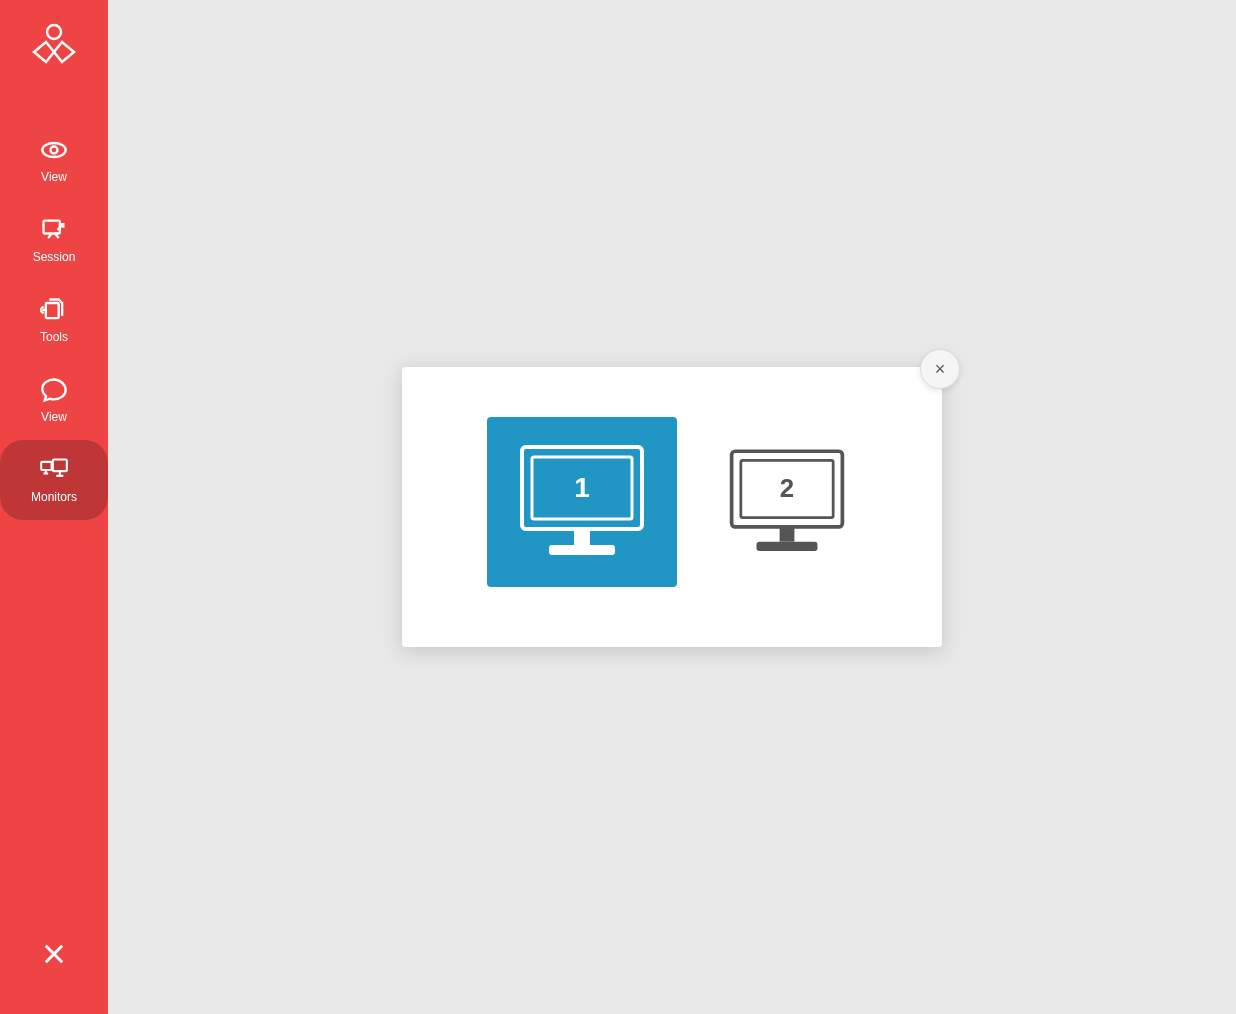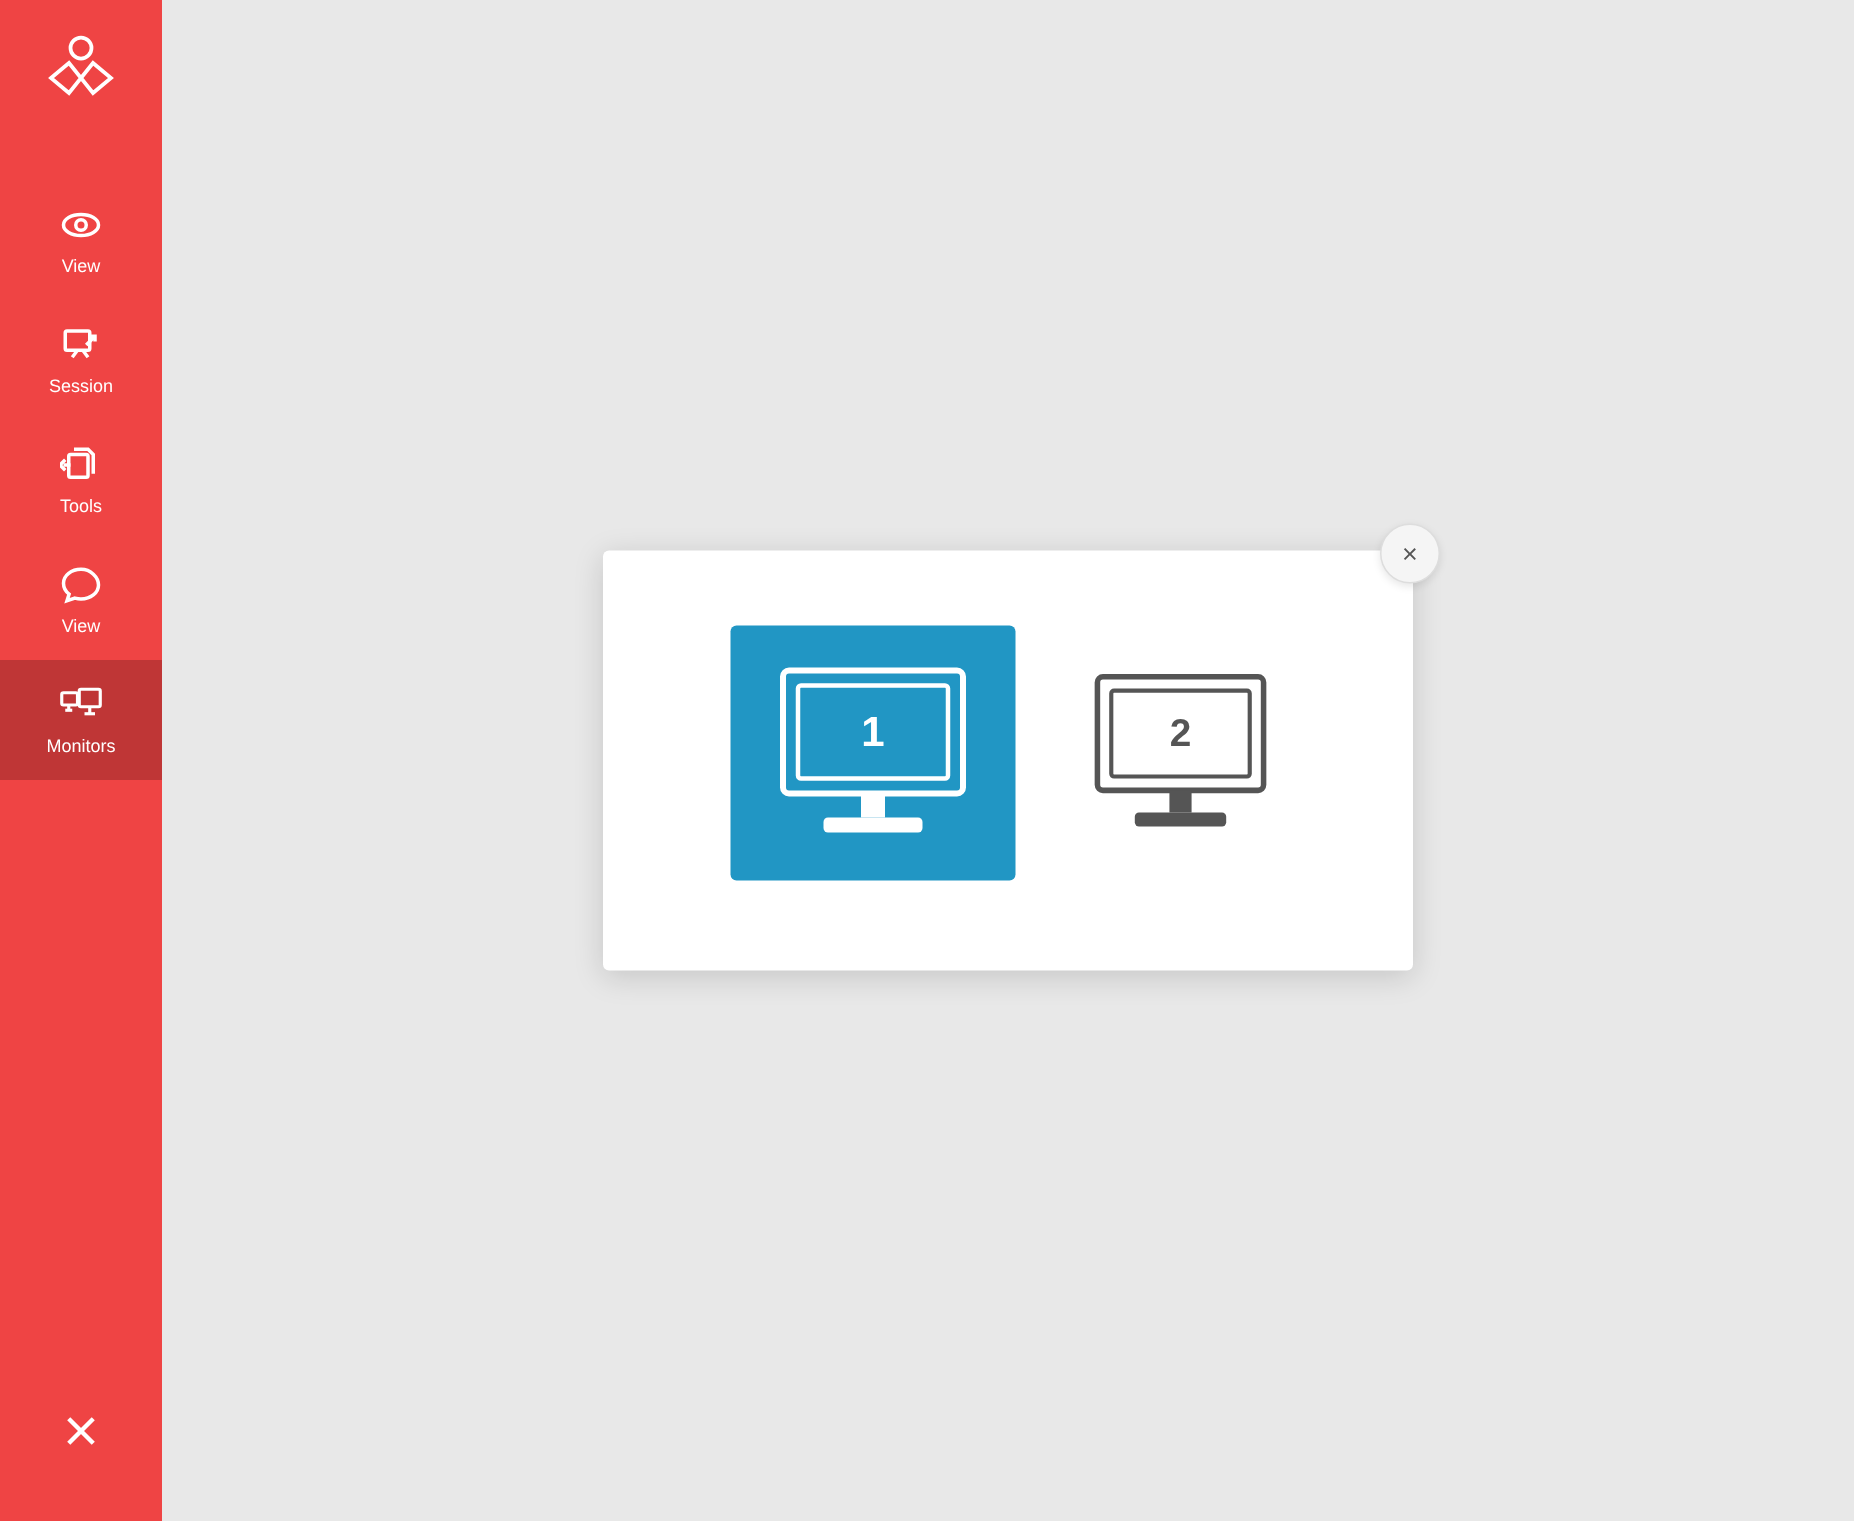--- a/index.html
+++ b/index.html
@@ -53,20 +53,21 @@
       justify-content: center;
       width: 100%;
       padding: 16px 0;
       cursor: pointer;
       color: white;
       text-decoration: none;
     }
 
     .sidebar-item.active {
       background: rgba(0,0,0,0.2);
+      border-radius: 23px;
     }
 
     .sidebar-item-label {
       font-size: 12px;
       color: white;
       margin-top: 6px;
       text-align: center;
     }
 
     .sidebar-bottom {

